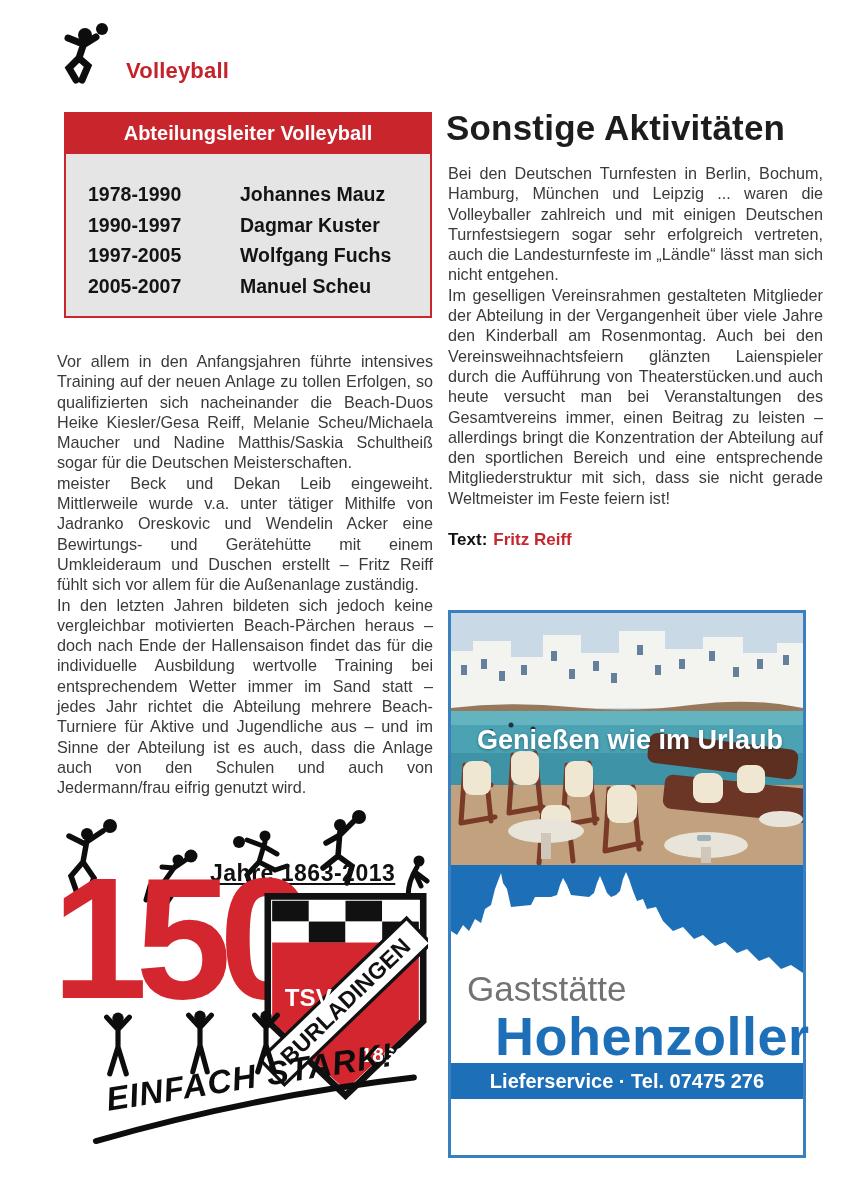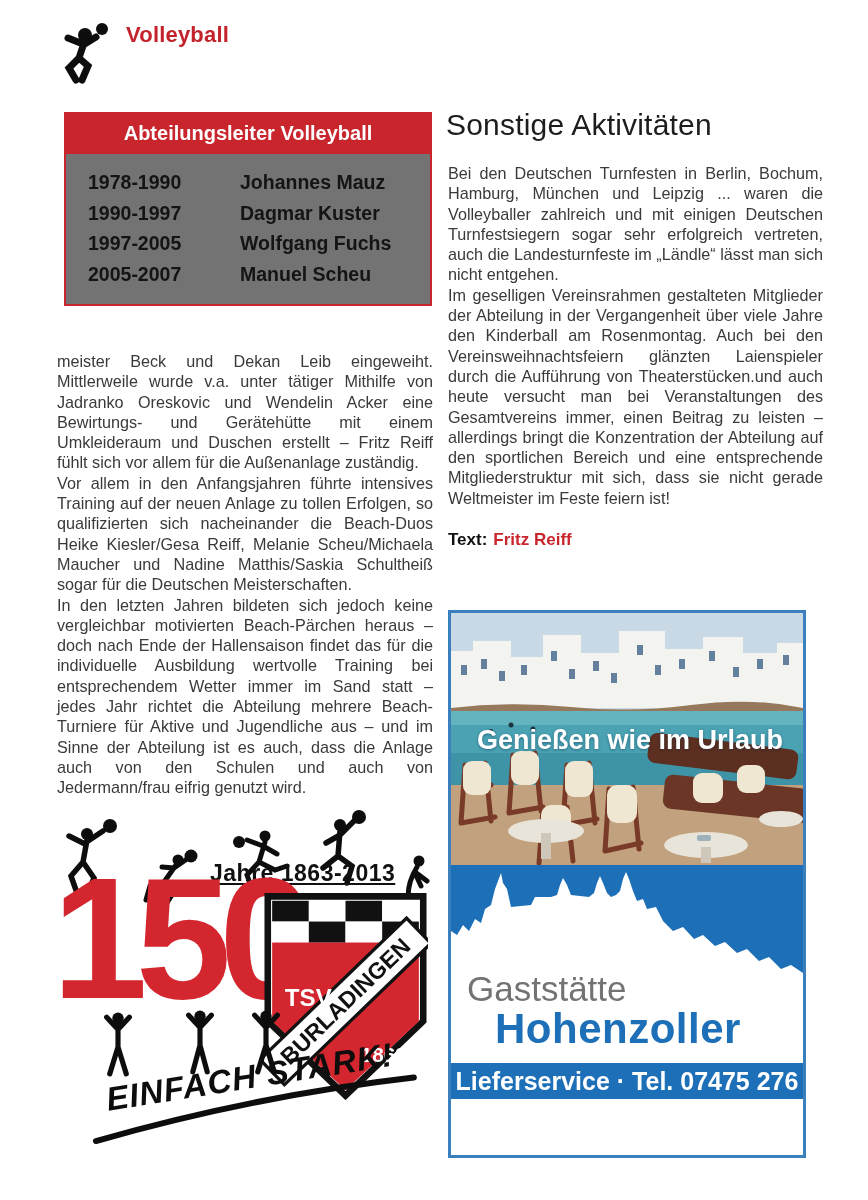--- a/index.html
+++ b/index.html
@@ -1,35 +1,35 @@
 <!DOCTYPE html>
 <html><head>
 <meta charset="utf-8">
 <style>
   * { margin:0; padding:0; box-sizing:border-box; }
   body { background:#e8e8e8; font-family:"Liberation Sans", sans-serif; }
   .page { position:relative; width:868px; height:1200px; background:#ffffff; margin:0 auto; overflow:hidden; }
 
   
-  .page-header { position:absolute; left:64px; top:22px; display:flex; align-items:flex-start; gap:14px; }
+  .page-header { position:absolute; left:64px; top:22px; display:flex; align-items:flex-end; gap:14px; }
   .vb-icon { width:48px; height:62px; }
   .section-label { color:#c4232b; font-size:22px; font-weight:bold; letter-spacing:.2px; }
 
   
-  .leaders-box { position:absolute; left:64px; top:112px; width:368px; border:2px solid #c8252c; background:#737373; }
+  .leaders-box { position:absolute; left:64px; top:112px; width:368px; border:2px solid #c8252c; background:#e5e5e5; }
   .leaders-title { background:#c8252c; color:#ffffff; font-weight:bold; font-size:20px; text-align:center; padding:8px 0 9px; }
-  .leaders-body { padding:13px 20px 15px 22px; }
+  .leaders-body { padding:25px 20px 15px 22px; }
   .leader-row { display:flex; font-weight:bold; font-size:19.5px; color:#141414; line-height:30.6px; }
   .leader-period { width:152px; }
 
   
   .col-text p { font-size:16.2px; line-height:20.3px; color:#3a3a3a; text-align:justify; }
   .left-text { position:absolute; left:57px; top:351px; width:376px; }
   .right-text { position:absolute; left:448px; top:163px; width:375px; }
-  .right-heading { position:absolute; left:446px; top:108px; font-size:30px; font-weight:normal; color:#1d1d1d; letter-spacing:.2px; }
+  .right-heading { position:absolute; left:446px; top:108px; font-size:35px; font-weight:bold; color:#1d1d1d; letter-spacing:.2px; }
   .credit { position:absolute; left:448px; top:518px; font-size:17px; font-weight:bold;margin-top:12px; }
   .credit-label { color:#111111; }
   .credit-name { color:#c8252c; margin-left:6px; }
 
   
   .logo-block { position:absolute; left:58px; top:800px; width:372px; height:380px; }
   .logo-number { position:absolute; left:-6px; top:52px; font-size:172px; line-height:1; font-weight:bold; color:#d4262e; letter-spacing:-12px; }
   .logo-jahre { position:absolute; left:152px; top:60px; font-size:23px; font-weight:bold; color:#111111; letter-spacing:.5px;text-decoration:underline; }
   .fig { position:absolute; }
   .fig-jumper { left:2px; top:18px; }
@@ -43,23 +43,23 @@
   .crest { position:absolute; left:205px; top:92px; }
   .slogan-wrap { position:absolute; left:26px; top:258px; width:336px; transform:rotate(-9deg); text-align:center; }
   .slogan-text { font-size:33px; font-weight:bold; font-style:italic; color:#0d0d0d; letter-spacing:1px; white-space:nowrap; }
 
   
   .advert { position:absolute; left:448px; top:610px; width:358px; height:548px; border:3px solid #3a80bf; background:#ffffff; }
   .ad-photo { position:relative; width:352px; height:252px; overflow:hidden; }
   .ad-tagline { position:absolute; left:26px; top:112px; color:#ffffff; font-size:27px; font-weight:bold; text-shadow:0 1px 3px rgba(0,40,70,.45); }
   .ad-castle { position:relative; width:352px; height:234px; background:#ffffff; }
   .ad-venue-type { position:absolute; left:16px; top:104px; color:#737373; font-size:35px; font-weight:normal; }
-  .ad-venue-name { position:absolute; left:44px; top:140px; color:#1d6fb7; font-size:42px; font-weight:bold; letter-spacing:.5px; }
+  .ad-venue-name { position:absolute; left:44px; top:140px; color:#1d6fb7; font-size:54px; font-weight:bold; letter-spacing:.5px; }
   .ad-address { position:absolute; left:0; top:204px; width:100%; text-align:center; color:#2b79b8; font-size:19.5px; font-weight:bold; }
-  .ad-footer { position:absolute; left:0; bottom:0; width:100%; height:36px; background:#1d6fb7; color:#ffffff; font-size:25px; font-weight:bold; text-align:center; line-height:36px; }
+  .ad-footer { position:absolute; left:0; bottom:0; width:100%; height:36px; background:#1d6fb7; color:#ffffff; font-size:20px; font-weight:bold; text-align:center; line-height:36px; }
 </style>
 </head>
 <body>
 
 <div class="page">
 
   <div class="page-header">
     <svg class="vb-icon" viewBox="0 0 48 62">
       <circle cx="38" cy="7" r="6" fill="#0d0d0d"></circle>
       <circle cx="21" cy="13" r="7" fill="#0d0d0d"></circle>
@@ -84,22 +84,22 @@
         <span class="leader-name">Wolfgang Fuchs</span>
       </div>
       <div class="leader-row">
         <span class="leader-period">2005-2007</span>
         <span class="leader-name">Manuel Scheu</span>
       </div>
     </div>
   </div>
 
   <div class="left-text col-text">
+    <p>Vor allem in den Anfangsjahren führte intensives Training auf der neuen Anlage zu tollen Erfolgen, so qualifizierten sich nacheinander die Beach-Duos Heike Kiesler/Gesa Reiff, Melanie Scheu/Michaela Maucher und Nadine Matthis/Saskia Schultheiß sogar für die Deutschen Meisterschaften.</p>
     <p>meister Beck und Dekan Leib eingeweiht. Mittlerweile wurde v.a. unter tätiger Mithilfe von Jadranko Oreskovic und Wendelin Acker eine Bewirtungs- und Gerätehütte mit einem Umkleideraum und Duschen erstellt – Fritz Reiff fühlt sich vor allem für die Außenanlage zuständig.</p>
-    <p>Vor allem in den Anfangsjahren führte intensives Training auf der neuen Anlage zu tollen Erfolgen, so qualifizierten sich nacheinander die Beach-Duos Heike Kiesler/Gesa Reiff, Melanie Scheu/Michaela Maucher und Nadine Matthis/Saskia Schultheiß sogar für die Deutschen Meisterschaften.</p>
     <p>In den letzten Jahren bildeten sich jedoch keine vergleichbar motivierten Beach-Pärchen heraus – doch nach Ende der Hallensaison findet das für die individuelle Ausbildung wertvolle Training bei entsprechendem Wetter immer im Sand statt – jedes Jahr richtet die Abteilung mehrere Beach-Turniere für Aktive und Jugendliche aus – und im Sinne der Abteilung ist es auch, dass die Anlage auch von den Schulen und auch von Jedermann/frau eifrig genutzt wird.</p>
   </div>
 
   <div class="logo-block">
     <svg class="fig fig-jumper" width="58" height="80" viewBox="0 0 58 80">
       <circle cx="50" cy="8" r="7" fill="#0d0d0d"></circle>
       <circle cx="27" cy="16" r="6" fill="#0d0d0d"></circle>
       <path d="M27,22 L23,44 M25,26 L9,18 M25,25 L43,13 M23,44 L11,58 L17,75 M23,44 L34,60 L27,77" stroke="#0d0d0d" stroke-width="5.5" stroke-linecap="round" fill="none"></path>
     </svg>
     <svg class="fig fig-shotput" width="60" height="60" viewBox="0 0 60 60">

